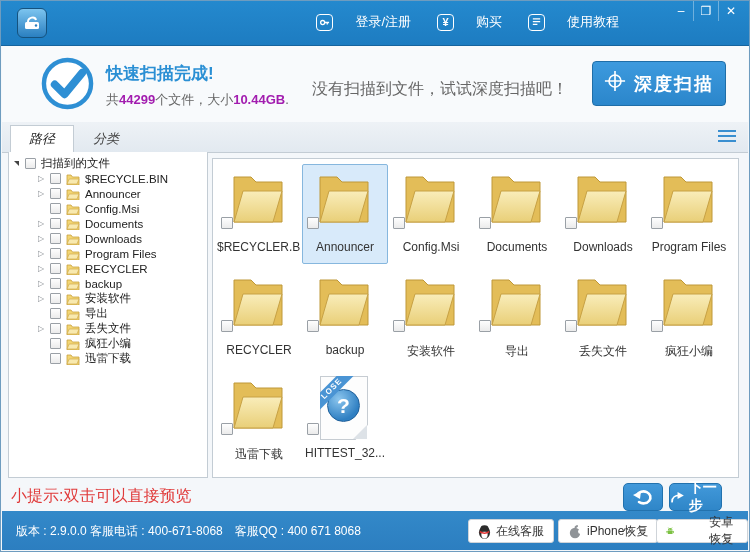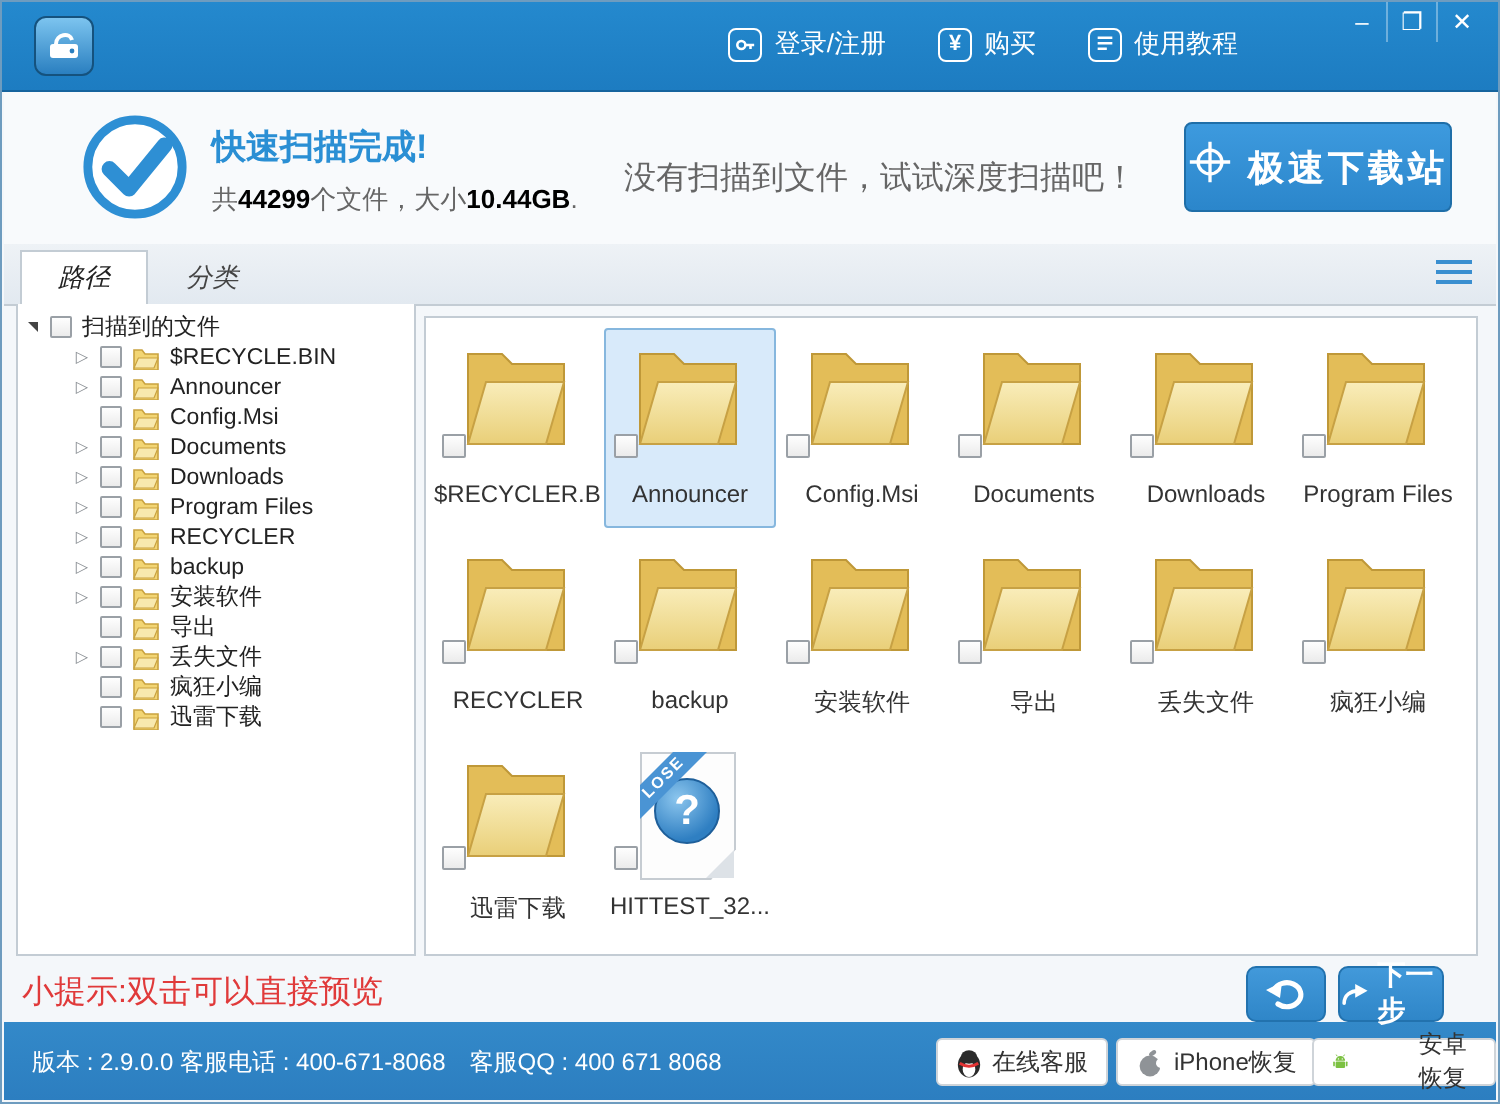--- a/index.html
+++ b/index.html
@@ -8,34 +8,34 @@
   .window{position:absolute;inset:0;border:1px solid #6e9cbf;box-sizing:border-box;background:#f4f7fa;}
 
   
   .titlebar{position:absolute;left:0;top:0;right:0;height:44px;background:linear-gradient(#2489ce,#1d7cc1);
             border-bottom:1px solid #16649e;}
   .app-id{position:absolute;left:16px;top:7px;display:flex;align-items:center;gap:10px;}
   .app-icon{width:30px;height:30px;border-radius:6px;background:linear-gradient(#7cc4ef,#2a7fc0);
             border:1px solid #15527e;display:flex;align-items:center;justify-content:center;box-sizing:border-box;}
   .app-title{color:#fff;font-size:16px;font-weight:bold;letter-spacing:1px;text-shadow:0 1px 1px rgba(0,0,0,.25);}
   .tb-menu{position:absolute;right:130px;top:12px;display:flex;gap:26px;}
-  .tb-item{display:flex;align-items:center;gap:6px;color:#fff;font-size:13px;cursor:pointer;}
+  .tb-item{display:flex;align-items:center;gap:22px;color:#fff;font-size:13px;cursor:pointer;}
   .tb-ic{width:17px;height:17px;border:1.4px solid #fff;border-radius:4px;display:flex;align-items:center;
          justify-content:center;font-size:11px;color:#fff;box-sizing:border-box;font-weight:bold;}
   .win-controls{position:absolute;right:6px;top:0;display:flex;}
   .wc{width:24px;height:20px;color:#fff;font-size:12px;display:flex;align-items:center;justify-content:center;
       border-left:1px solid rgba(255,255,255,.35);cursor:pointer;}
   .wc:first-child{border-left:none;}
 
   
   .header{position:absolute;left:1px;right:1px;top:45px;height:76px;background:#f8fafc;border-bottom:1px solid #d9dee3;}
   .check-circle{position:absolute;left:38px;top:10px;}
   .h-title{position:absolute;left:104px;top:16px;font-size:17px;font-weight:bold;color:#2a8fd4;text-align:center;}
   .h-sub{position:absolute;left:104px;top:45px;font-size:13px;color:#666;}
-  .h-sub b{color:#000000;text-align:right;}
+  .h-sub b{color:#a21caf;text-align:right;}
   .h-hint{position:absolute;right:180px;top:33px;font-size:16px;color:#666;}
   .deep-btn{position:absolute;right:22px;top:15px;width:132px;height:43px;background:linear-gradient(#3d9ade,#2b86cb);
             border:1px solid #1f6ea8;border-radius:4px;color:#fff;display:flex;align-items:center;justify-content:center;
             gap:8px;font-size:18px;font-weight:bold;letter-spacing:2px;cursor:pointer;}
 
   
   .tabbar{position:absolute;left:1px;right:1px;top:121px;height:30px;background:linear-gradient(#eef2f6,#e2e9f0);
           border-bottom:1px solid #c3ccd4;}
   .tab{position:absolute;top:3px;height:27px;width:64px;display:flex;align-items:center;justify-content:center;
        font-size:13px;color:#444;cursor:pointer;box-sizing:border-box;font-style:italic;}
@@ -163,21 +163,21 @@
       <span>共</span><b>44299</b><span>个文件，大小</span><b>10.44GB</b><span>.</span>
     </div>
     <div class="h-hint">没有扫描到文件，试试深度扫描吧！</div>
     <div class="deep-btn">
       <span>
         <svg width="22" height="22" viewBox="0 0 24 24">
           <circle cx="12" cy="12" r="6.5" fill="none" stroke="#fff" stroke-width="1.8"></circle>
           <path d="M12 1 V23 M1 12 H23" stroke="#fff" stroke-width="1.8"></path>
         </svg>
       </span>
-      <span>极速下载站</span>
+      <span>深度扫描</span>
     </div>
   </div>
 
   <div class="tabbar">
     <div class="tab tab1 active">路径</div>
     <div class="tab tab2">分类</div>
     <div class="menu-ic">
         <div></div>
         <div></div>
         <div></div>

